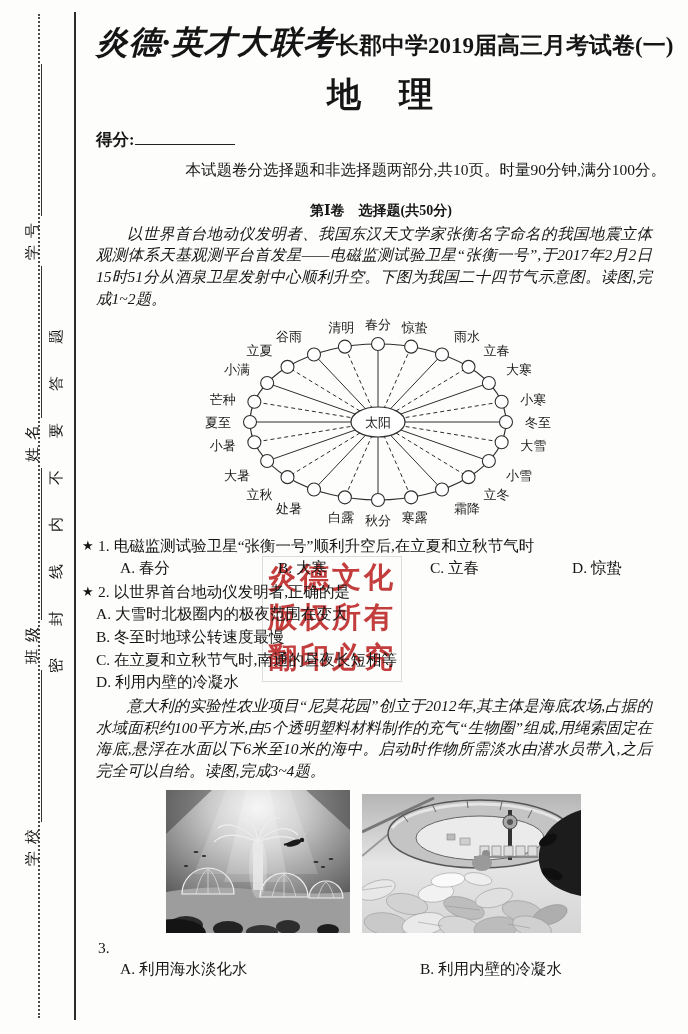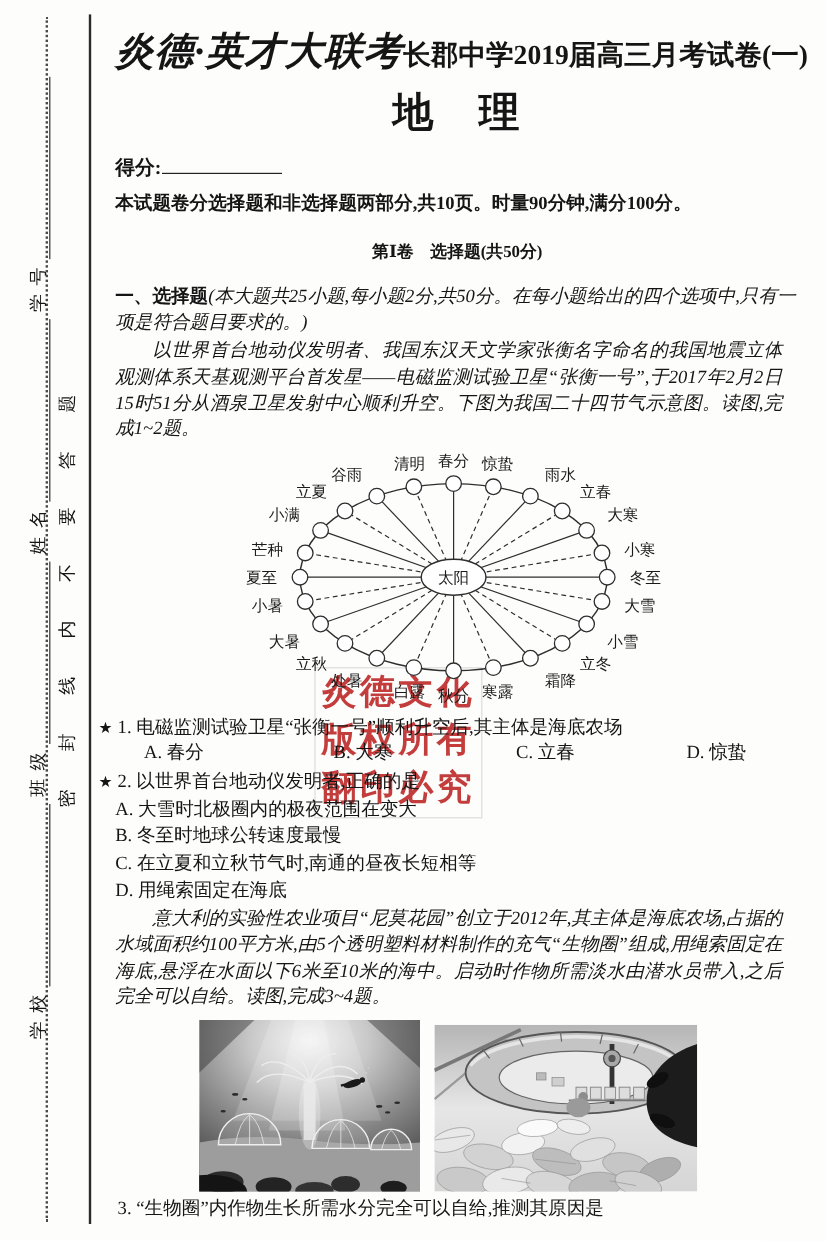--- a/index.html
+++ b/index.html
@@ -26,21 +26,21 @@
            margin-left:-8px;width:154px;font-weight:700;opacity:.85;}
 
   
   .content{position:absolute;left:80px;top:0;width:608px;box-sizing:border-box;
            padding:12px 22px 0 16px;z-index:1;font-size:15.5px;line-height:1.4;}
   .main-title{text-align:center;font-weight:700;font-size:23px;white-space:nowrap;margin-top:8px;}
   .brand{font-style:italic;font-size:32px;letter-spacing:1px;}
   .subject{text-align:center;font-weight:700;font-size:34px;margin-top:6px;letter-spacing:2px;}
   .score-row{margin:10px 10px 0 0;font-weight:700;font-size:16.5px;}
   .score-line{display:inline-block;width:100px;border-bottom:1.6px solid #222;height:15px;}
-  .intro{text-align:left;margin-top:8px;font-weight:bold;}
+  .intro{text-align:right;margin-top:8px;}
   .sec-heading{text-align:center;font-weight:700;font-size:14px;margin:20px 0 0 0;}
   .part{margin-top:16px;}
   .part-label{font-weight:700;}
   .passage{font-style:italic;text-indent:2em;text-align:justify;margin:2px 14px 0 0;}
   .part-note{font-style:italic;}
 
   
   .diagram-wrap{width:460px;margin:2px 0 2px 52px;}
   .diagram-wrap svg text{font-size:13px;fill:#1a1a1a;}
 
@@ -94,23 +94,20 @@
     <div class="subject">地　理</div>
 
     <div class="score-row">
       <span>得分:</span><span class="score-line"></span>
     </div>
 
     <div class="intro">本试题卷分选择题和非选择题两部分,共10页。时量90分钟,满分100分。</div>
 
     <div class="sec-heading">第Ⅰ卷　选择题(共50分)</div>
 
-    <div class="part">
-      <span class="part-label">一、选择题</span><span class="part-note">(本大题共25小题,每小题2分,共50分。在每小题给出的四个选项中,只有一项是符合题目要求的。)</span>
-    </div>
 
     <p class="passage">以世界首台地动仪发明者、我国东汉天文学家张衡名字命名的我国地震立体观测体系天基观测平台首发星——电磁监测试验卫星“张衡一号”,于2017年2月2日15时51分从酒泉卫星发射中心顺利升空。下图为我国二十四节气示意图。读图,完成1~2题。</p>
 
     <div class="diagram-wrap">
       <svg id="terms-svg" width="460" height="216" viewBox="0 0 460 216">
           <ellipse cx="230" cy="110" rx="128" ry="78" fill="none" stroke="#2e2e2e" stroke-width="1.2"></ellipse>
           <line x1="230" y1="110" x2="230" y2="32" stroke="#2e2e2e" stroke-width="1"></line>
           <line x1="230" y1="110" x2="263.12883777312265" y2="34.65778554945267" stroke="#2e2e2e" stroke-width="1" stroke-dasharray="4 3"></line>
           <line x1="230" y1="110" x2="294" y2="42.450018504813784" stroke="#2e2e2e" stroke-width="1"></line>
           <line x1="230" y1="110" x2="320.5096679918781" y2="54.84567106744929" stroke="#2e2e2e" stroke-width="1" stroke-dasharray="4 3"></line>
@@ -184,41 +181,41 @@
           <text x="193.24769559544194" y="20.066675633983877" text-anchor="middle">清明</text>
           <ellipse cx="230" cy="110" rx="27" ry="15" fill="#fff" stroke="#2e2e2e" stroke-width="1.2"></ellipse>
           <text x="230" y="115" text-anchor="middle">太阳</text>
         </svg>
     </div>
 
     <div class="qblock">
       <div class="qline">
         <span class="qstar">★</span>
         <span class="qnum">1.</span>
-        <span>电磁监测试验卫星“张衡一号”顺利升空后,其主体是海底农场</span>
+        <span>电磁监测试验卫星“张衡一号”顺利升空后,在立夏和立秋节气时</span>
       </div>
       <div class="opt-row">
         <span>A. 春分</span>
         <span>B. 大寒</span>
         <span>C. 立春</span>
         <span>D. 惊蛰</span>
       </div>
     </div>
 
     <div class="qblock">
       <div class="qline">
         <span class="qstar">★</span>
         <span class="qnum">2.</span>
         <span>以世界首台地动仪发明者,正确的是</span>
       </div>
       <div class="opt-stack">
         <div>A. 大雪时北极圈内的极夜范围在变大</div>
         <div>B. 冬至时地球公转速度最慢</div>
         <div>C. 在立夏和立秋节气时,南通的昼夜长短相等</div>
-        <div>D. 用绳索固定在海底</div>
+        <div>D. 利用内壁的冷凝水</div>
       </div>
     </div>
 
     <p class="passage">意大利的实验性农业项目“尼莫花园”创立于2012年,其主体是海底农场,占据的水域面积约100平方米,由5个透明塑料材料制作的充气“生物圈”组成,用绳索固定在海底,悬浮在水面以下6米至10米的海中。启动时作物所需淡水由潜水员带入,之后完全可以自给。读图,完成3~4题。</p>
 
     <div class="photos">
       <svg width="184" height="143" viewBox="0 0 184 143">
         <defs>
           <radialGradient id="sea" cx="0.5" cy="0.12" r="0.95">
             <stop offset="0" stop-color="#f2f2f2"></stop>
@@ -343,18 +340,22 @@
           <line x1="56" y1="128" x2="80" y2="132"></line>
             <line x1="146" y1="130" x2="168" y2="134"></line>
         </g>
       </svg>
     </div>
 
     <div class="qblock">
       <div class="qline">
         <span class="qstar"></span>
         <span class="qnum">3.</span>
-        <span>“生物圈”内作物生长所需水分完全可以自给,推测其原因是</span>
+      </div>
+      <div class="opt-2col">
+        <span>A. 利用海水淡化水</span>
+        <span>B. 利用内壁的冷凝水</span>
+
       </div>
     </div>
 
   </div>
 </div>
 
 </body></html>

